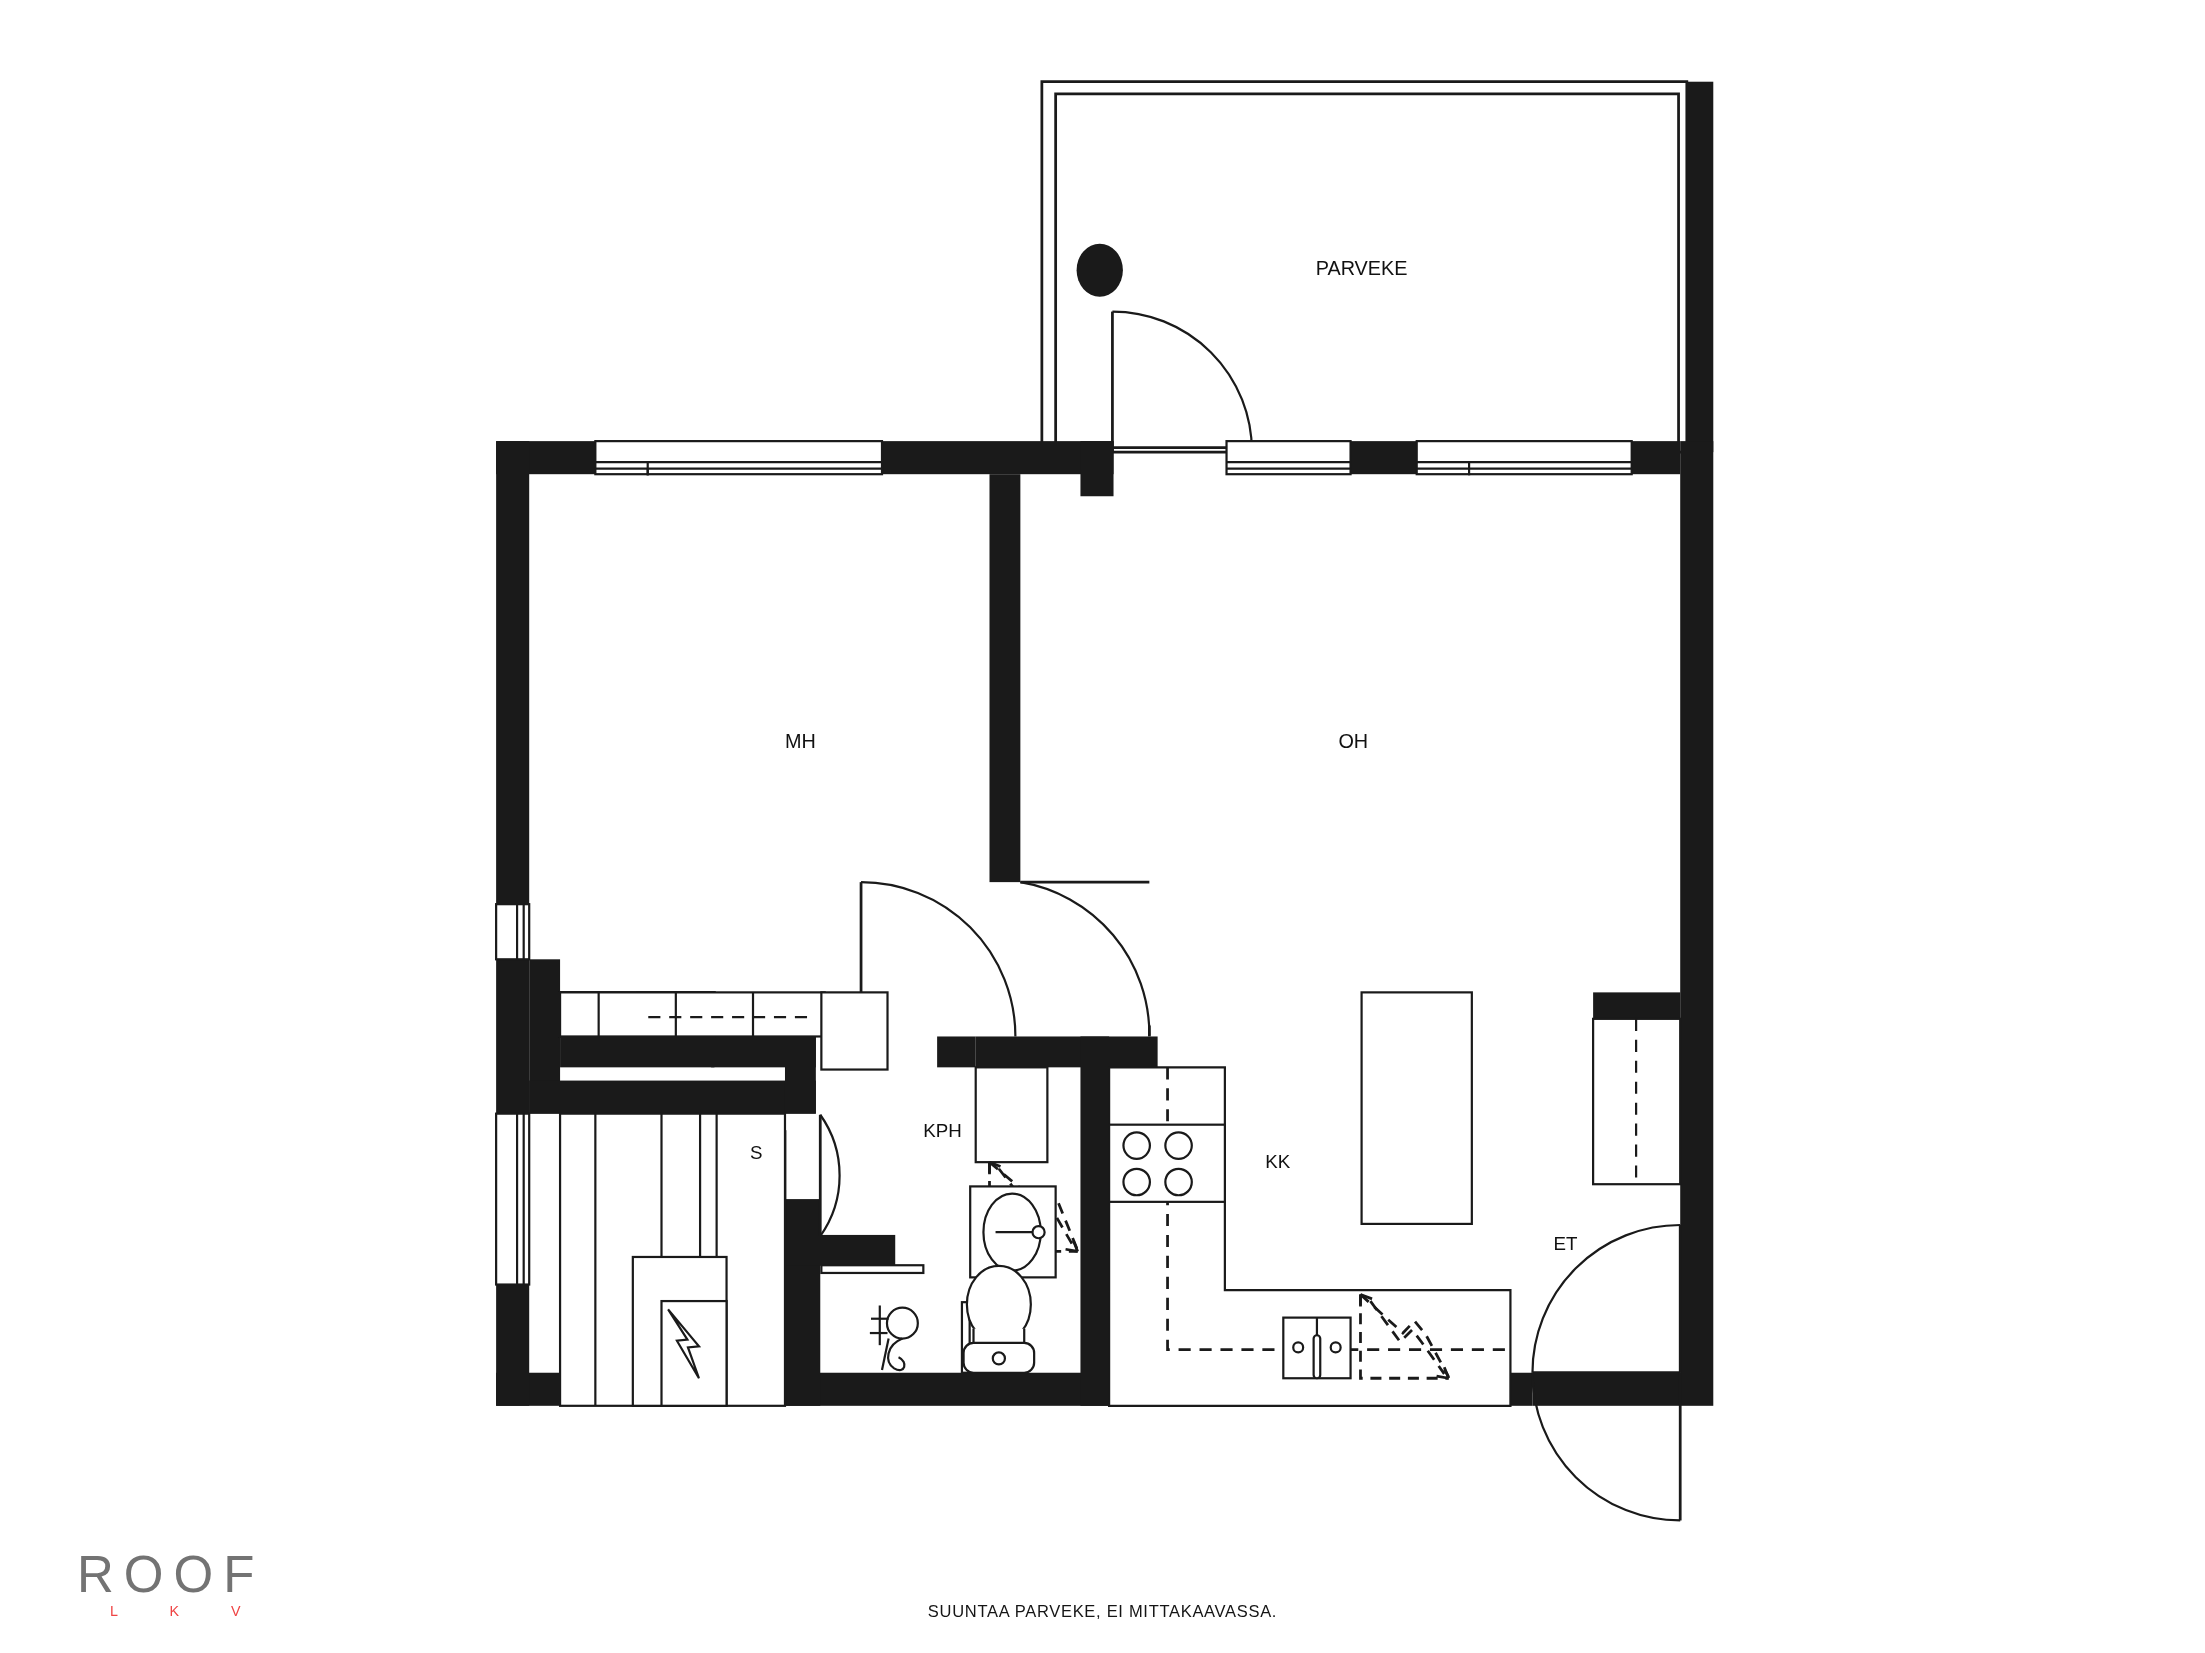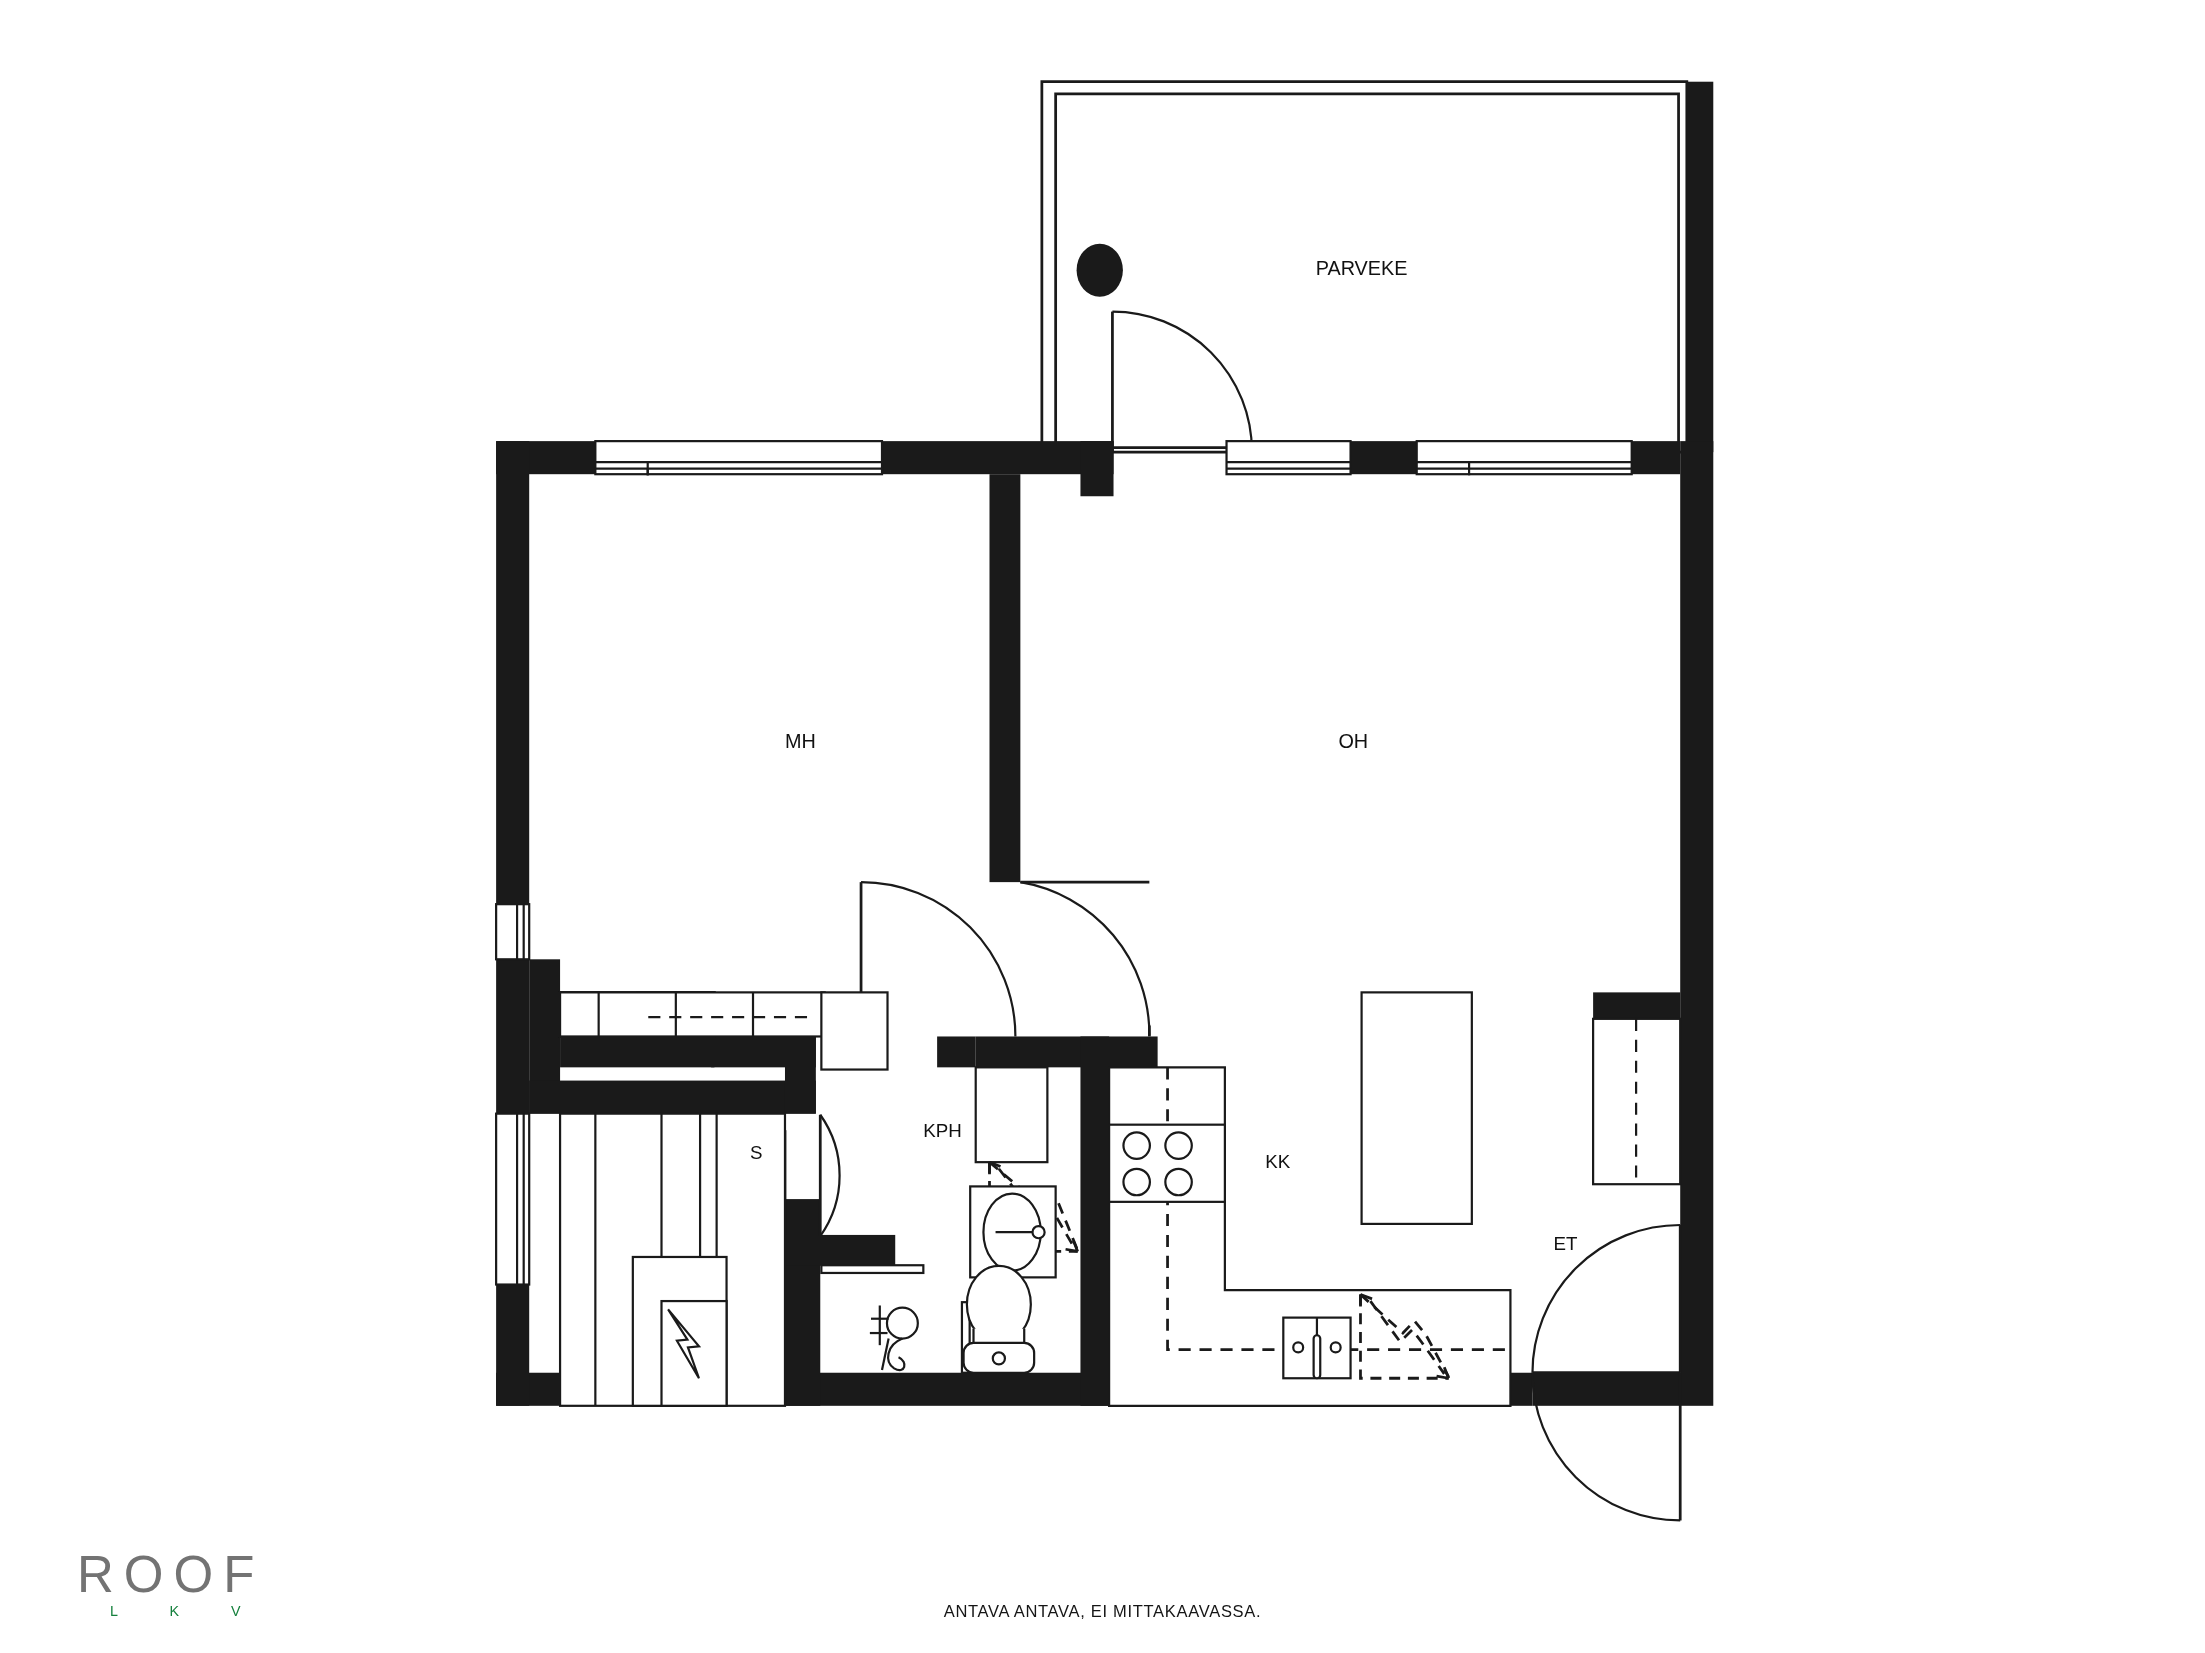--- a/index.html
+++ b/index.html
@@ -4,21 +4,21 @@
 <style>
   html,body{margin:0;padding:0;background:#ffffff;}
   body{width:2205px;height:1654px;position:relative;font-family:"Liberation Sans",sans-serif;overflow:hidden;}
   #plan-root{position:absolute;left:0;top:0;width:1792px;height:1654px;}
   svg{display:block;}
   .rmlabel{font-family:"Liberation Sans",sans-serif;fill:#111111;text-anchor:middle;dominant-baseline:middle;}
   .footer-note{position:absolute;left:0;top:1602px;width:2205px;text-align:center;
       font-family:"Liberation Sans",sans-serif;font-size:16.5px;letter-spacing:0.7px;color:#151515;}
   .logo-wrap{position:absolute;left:77px;top:1549px;width:232px;height:88px;}
   .logo-main{font-family:"Liberation Sans",sans-serif;font-size:51px;letter-spacing:10px;color:#737373;font-weight:300;line-height:1;}
-  .logo-sub{font-family:"Liberation Sans",sans-serif;font-size:14.3px;letter-spacing:24px;color:#15803d;
+  .logo-sub{font-family:"Liberation Sans",sans-serif;font-size:14.3px;letter-spacing:24px;color:#ef4444;
       margin-top:3.3px;margin-left:33px;font-weight:300;}
 </style>
 </head>
 <body>
 
 <div id="plan-root">
 <svg width="2205" height="1654" viewBox="0 0 4000 3000" xmlns="http://www.w3.org/2000/svg">
 
   <rect x="0" y="0" width="4000" height="3000" fill="#ffffff"></rect>
 
@@ -254,14 +254,14 @@
   </g>
 
 </svg>
 </div>
 
 <div class="logo-wrap">
   <div class="logo-main">ROOF</div>
   <div class="logo-sub">L K V</div>
 </div>
 
-<div class="footer-note">ANTAVA ANTAVA, EI MITTAKAAVASSA.</div>
+<div class="footer-note">SUUNTAA PARVEKE, EI MITTAKAAVASSA.</div>
 
 
 </body></html>

